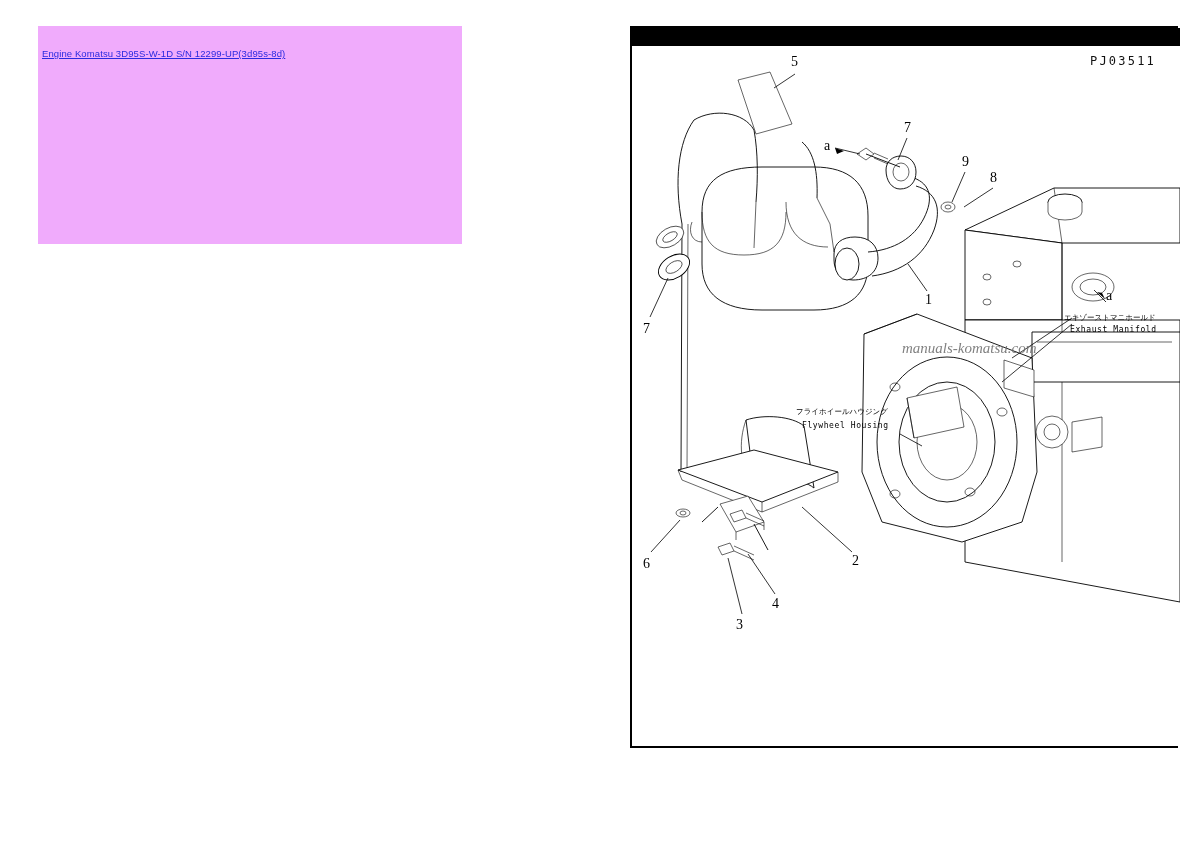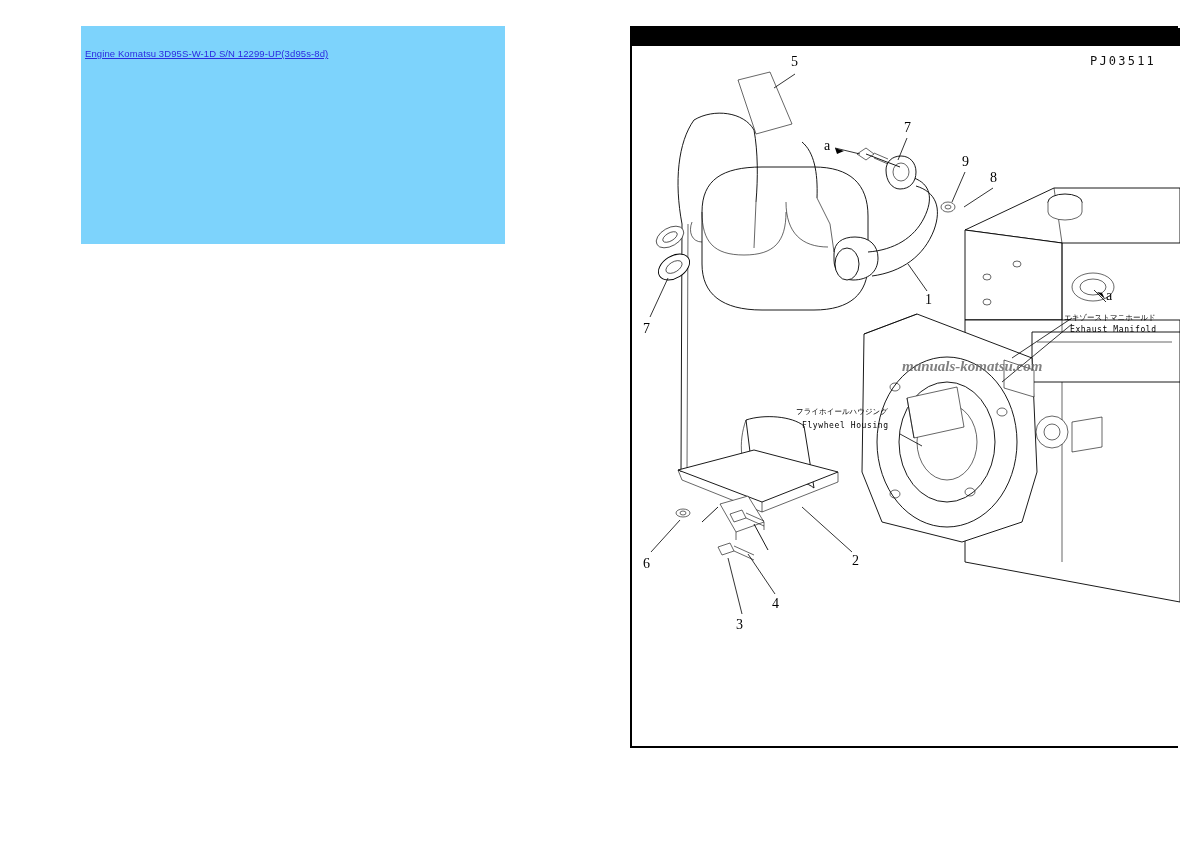--- a/index.html
+++ b/index.html
@@ -15,22 +15,21 @@
     overflow: hidden;
   }
 
   
   #left-panel {
     position: absolute;
     left: 38px;
     top: 26px;
     width: 424px;
     height: 218px;
-    background: #7dd3fc;
-    margin-left: 43px;
+    background: #f0abfc;
   }
   #left-panel-link {
     position: absolute;
     left: 4px;
     top: 22px;
     font-size: 9.5px;
     color: #2a2ae0;
     text-decoration: underline;
     white-space: nowrap;
     letter-spacing: 0.1px;
@@ -64,24 +63,24 @@
     right: 22px;
     top: 26px;
     font-family: "DejaVu Sans Mono", monospace;
     font-size: 12px;
     letter-spacing: 2.2px;
     color: #111111;
   }
   #watermark {
     position: absolute;
     left: 270px;
-    top: 330px;
+    top: 312px;
     font-family: "Liberation Serif", serif;
     font-size: 15px;
-    font-weight: bold;
+    font-weight: normal;
     font-style: italic;
     color: #6b6b6b;
     opacity: 0.85;
     white-space: nowrap;
     z-index: 40;
   }
   #diagram-svg {
     position: absolute;
     left: 0;
     top: 0;

